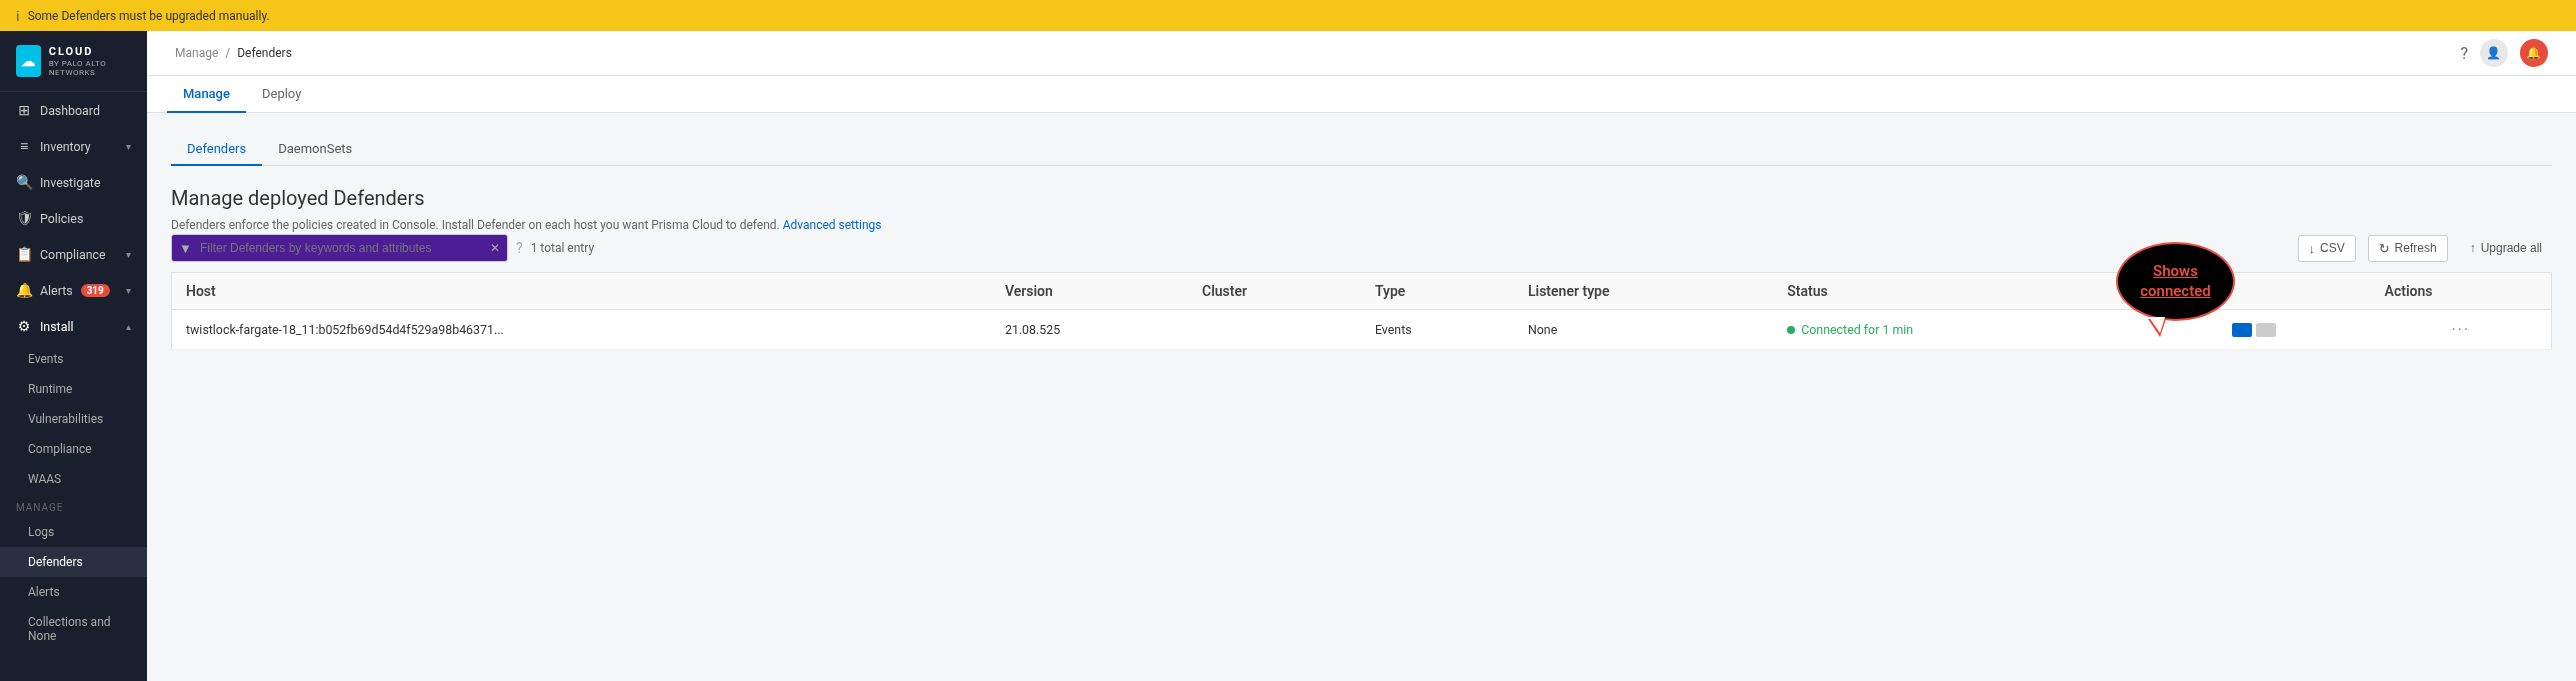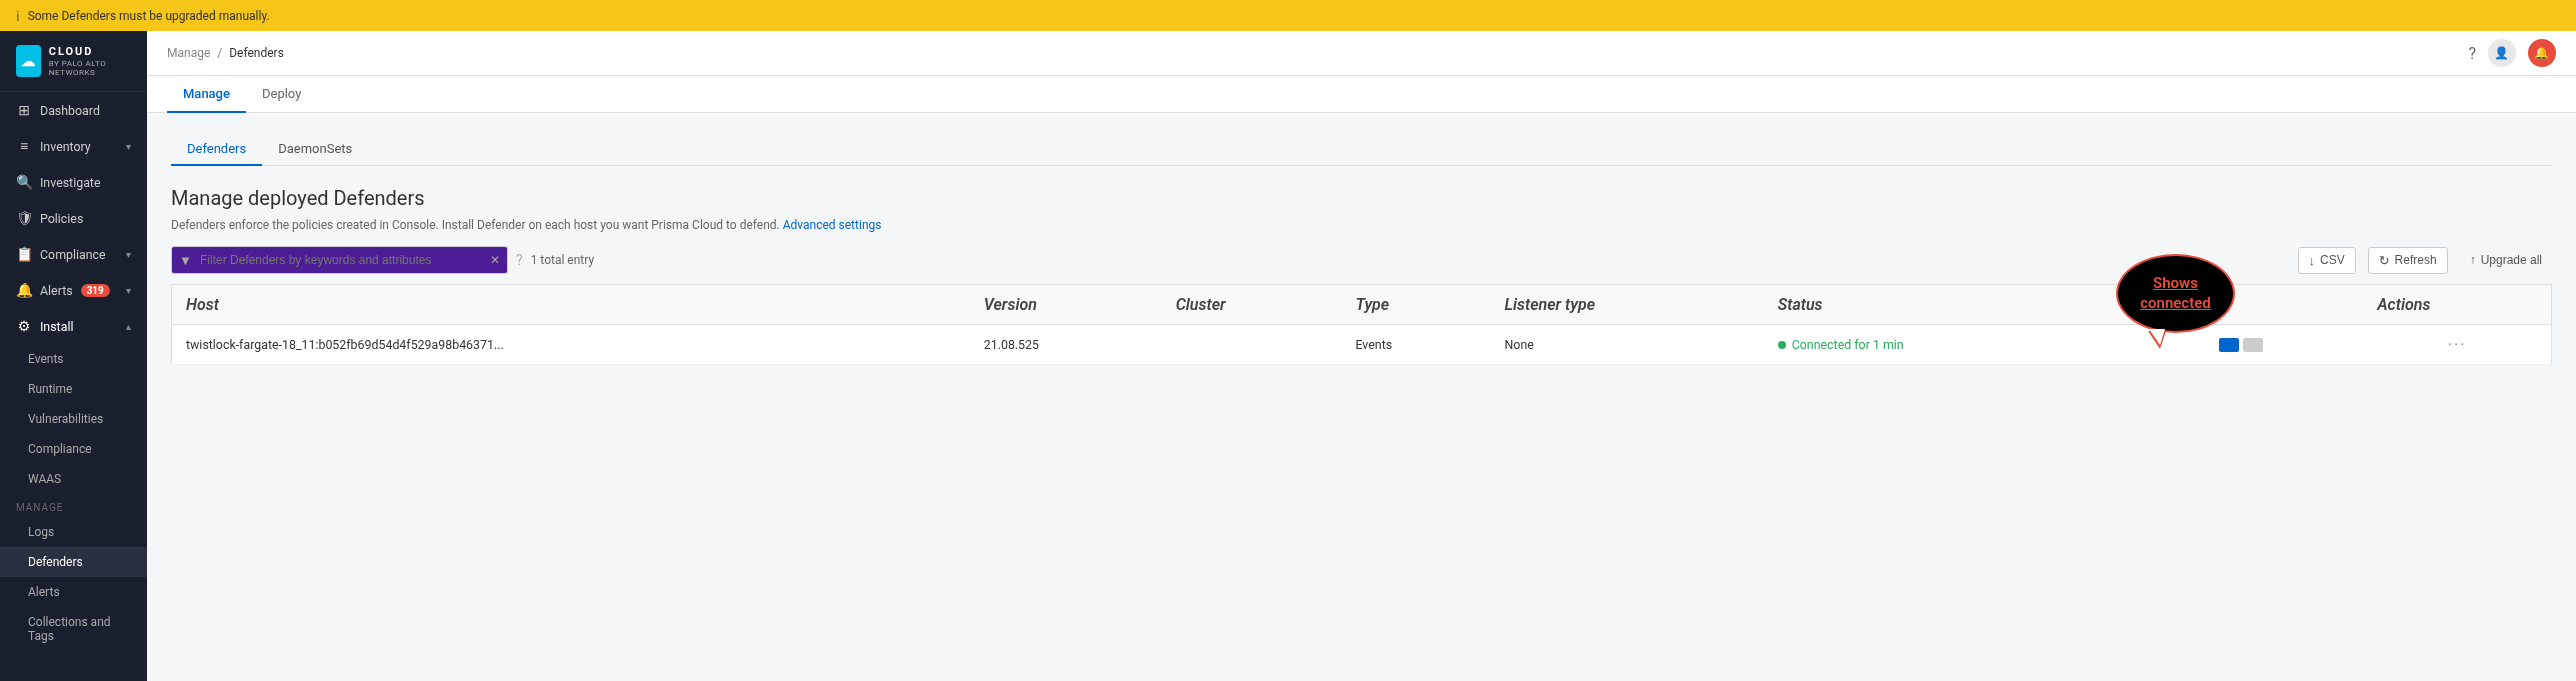--- a/index.html
+++ b/index.html
@@ -117,21 +117,21 @@
       flex: 1;
       display: flex;
       flex-direction: column;
       overflow: hidden;
     }
 
     
     .top-bar {
       background: #fff;
       border-bottom: 1px solid #e0e0e0;
-      padding: 8px 20px;
+      padding: 8px 28px;
       display: flex;
       align-items: center;
       justify-content: space-between;
       flex-shrink: 0;
     }
     .breadcrumb { font-size: 12px; color: #888; }
     .breadcrumb a { color: #888; text-decoration: none; }
     .breadcrumb .sep { margin: 0 4px; }
     .breadcrumb .current { color: #333; }
     .top-actions { display: flex; align-items: center; gap: 12px; }
@@ -194,21 +194,20 @@
       border-bottom: 2px solid transparent;
       margin-bottom: -1px;
     }
     .sub-tab.active {
       color: #0066cc;
       border-bottom: 2px solid #0066cc;
     }
 
     
     .section-header {
-      margin-bottom: 12px;
     }
     .section-title {
       font-size: 20px;
       font-weight: 400;
       color: #333;
       margin-bottom: 6px;
     }
     .section-desc {
       font-size: 12px;
       color: #666;
@@ -287,23 +286,22 @@
     }
     .data-table thead tr {
       background: #f9f9f9;
       border-bottom: 1px solid #e0e0e0;
     }
     .data-table th {
       padding: 10px 14px;
       text-align: left;
       font-weight: 600;
       color: #444;
-      font-size: 16px;
+      font-size: 14px;
       white-space: nowrap;
-      font-style: italic;
     }
     .data-table td {
       padding: 10px 14px;
       color: #333;
       border-bottom: 1px solid #f0f0f0;
       vertical-align: middle;
     }
 
     .status-connected {
       display: flex;
@@ -478,21 +476,21 @@
       <div class="nav-sub-item">
         <span>Logs</span>
       </div>
       <div class="nav-sub-item active">
         <span>Defenders</span>
       </div>
       <div class="nav-sub-item">
         <span>Alerts</span>
       </div>
       <div class="nav-sub-item">
-        <span>Collections and Tags</span>
+        <span>Collections and None</span>
       </div>
     </div>
   </div>
 
   <div class="content-area">
 
     <div class="top-bar">
       <div class="breadcrumb">
         <a href="#"><span>Manage</span></a>
         <span class="sep">/</span>

